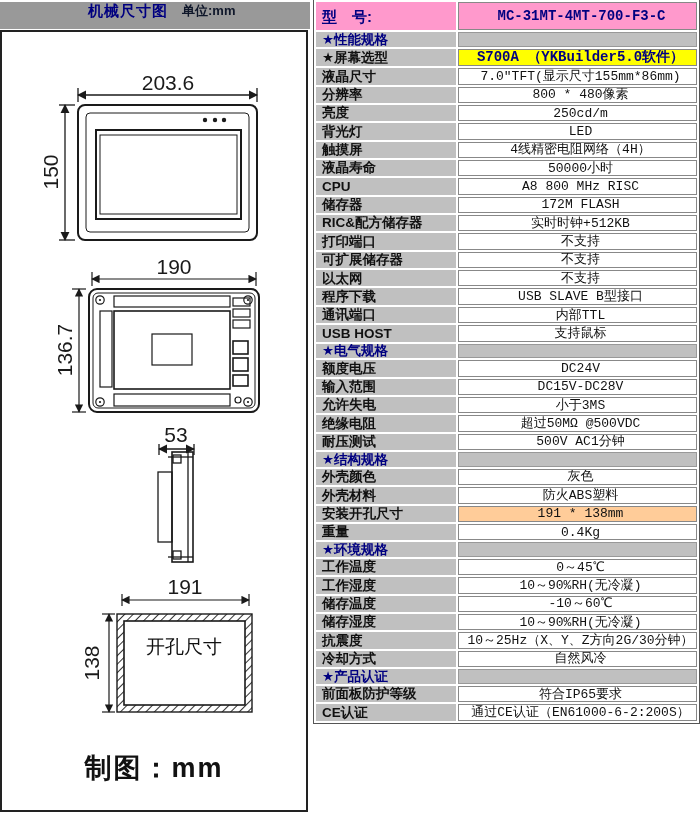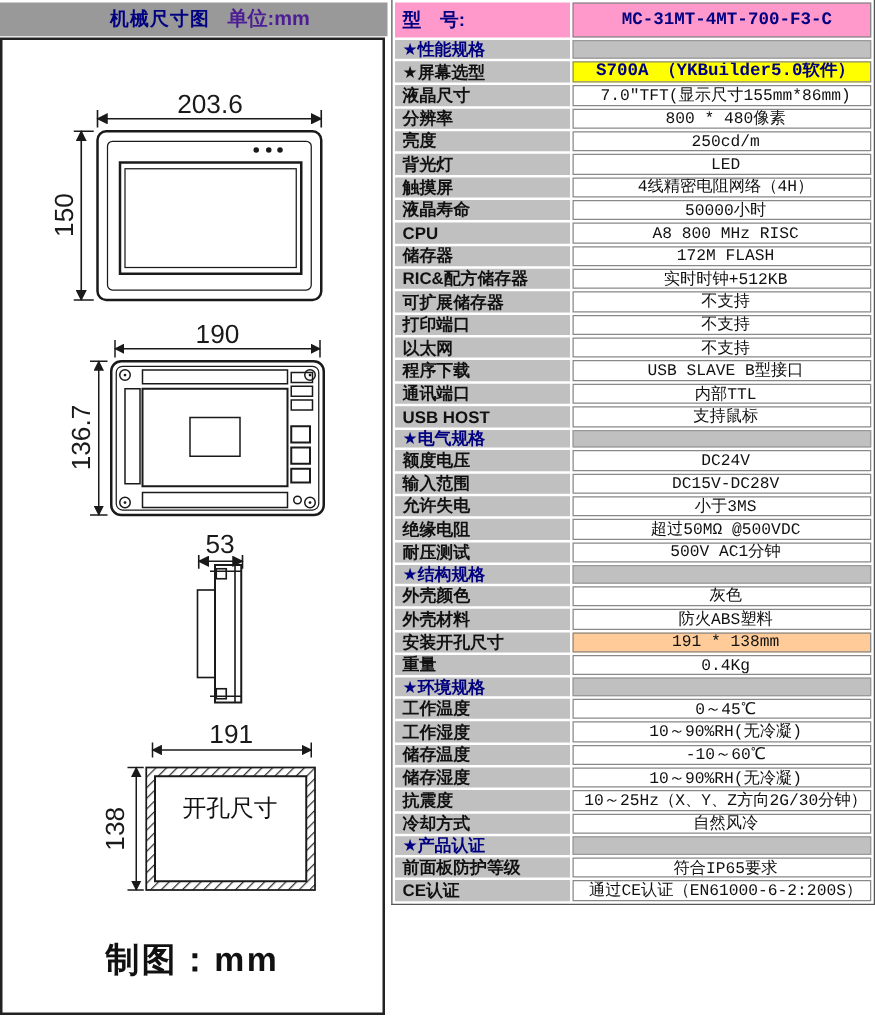--- a/index.html
+++ b/index.html
@@ -1,23 +1,23 @@
 <!DOCTYPE html>
 <html><head>
 <meta charset="utf-8">
 <style>
   html,body{margin:0;padding:0;background:#fff;}
   #stage{position:relative;width:700px;height:814px;background:#fff;overflow:hidden;
          font-family:"Liberation Sans","DejaVu Sans",sans-serif;}
 
   
   .mech-header{position:absolute;left:0;top:2px;width:310px;height:27px;background:#999999;
-               display:flex;align-items:center;}
+               display:flex;align-items:flex-start;}
   .mech-title{margin-left:88px;font-weight:bold;font-size:15px;color:#000080;letter-spacing:1px;}
-  .mech-unit{margin-left:14px;font-weight:bold;font-size:16px;color:#4c1d95;}
+  .mech-unit{margin-left:14px;font-weight:bold;font-size:13px;color:#0f172a;}
   .drawing-panel{position:absolute;left:0;top:30px;width:308px;height:782px;background:#fff;
                  border:2px solid #222;box-sizing:border-box;}
   .drawing-panel svg{position:absolute;left:0;top:0;}
   .dim-text{font-family:"Liberation Sans",sans-serif;font-size:21px;fill:#1a1a1a;}
   .cjk-text{font-family:"Liberation Sans",sans-serif;font-size:19px;fill:#111;}
   .draw-footer{position:absolute;left:0;top:718px;width:304px;text-align:center;
                font-size:27px;font-weight:bold;color:#111;letter-spacing:2px;}
 
   
   .spec-table{position:absolute;left:313px;top:0;width:387px;height:724px;
@@ -190,28 +190,28 @@
         </tr>
         <tr class="spec-row">
           <td class="label-cell">储存器</td>
           <td class="value-cell">172M FLASH</td>
         </tr>
         <tr class="spec-row">
           <td class="label-cell">RIC&amp;配方储存器</td>
           <td class="value-cell">实时时钟+512KB</td>
         </tr>
         <tr class="spec-row">
+          <td class="label-cell">打印端口</td>
+          <td class="value-cell">不支持</td>
+        </tr>
+        <tr class="spec-row">
           <td class="label-cell">可扩展储存器</td>
           <td class="value-cell">不支持</td>
         </tr>
         <tr class="spec-row">
-          <td class="label-cell">打印端口</td>
-          <td class="value-cell">不支持</td>
-        </tr>
-        <tr class="spec-row">
           <td class="label-cell">以太网</td>
           <td class="value-cell">不支持</td>
         </tr>
         <tr class="spec-row">
           <td class="label-cell">程序下载</td>
           <td class="value-cell">USB SLAVE B型接口</td>
         </tr>
         <tr class="spec-row">
           <td class="label-cell">通讯端口</td>
           <td class="value-cell">内部TTL</td>

